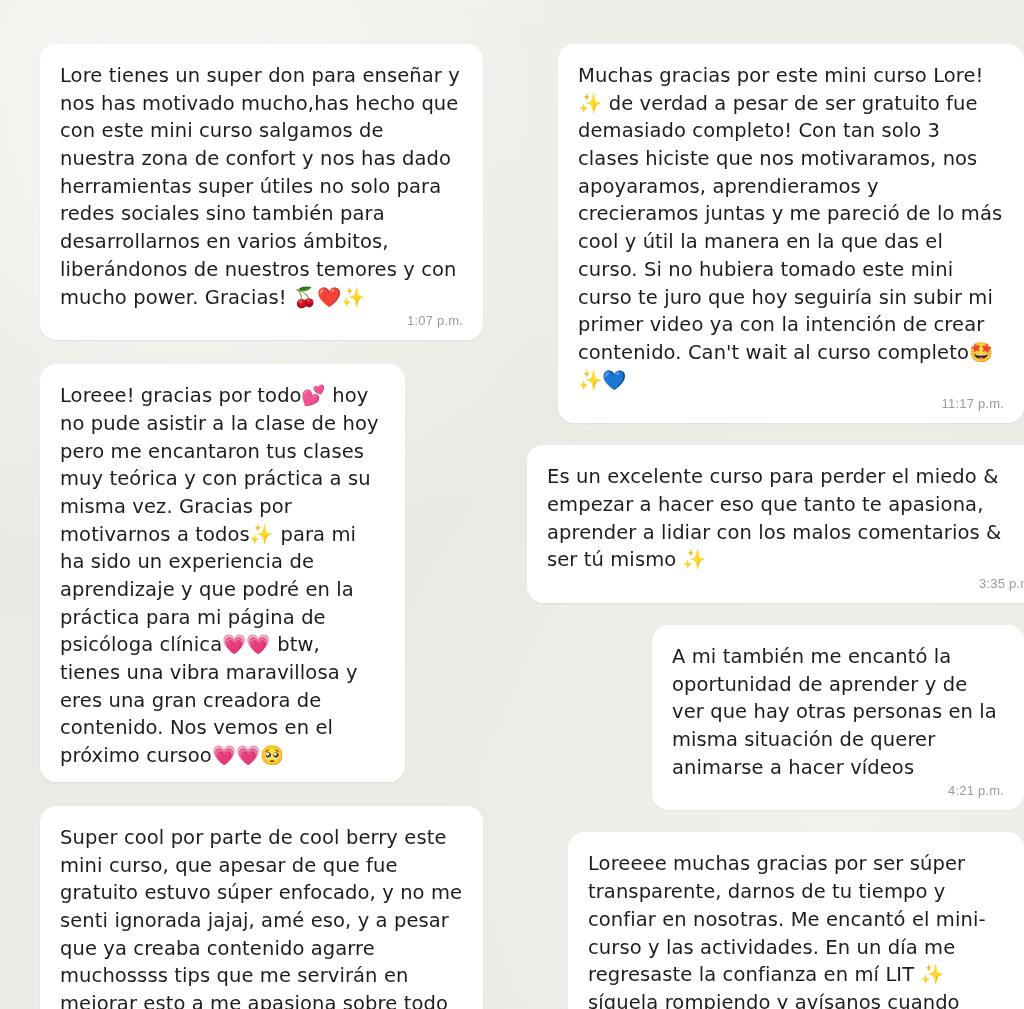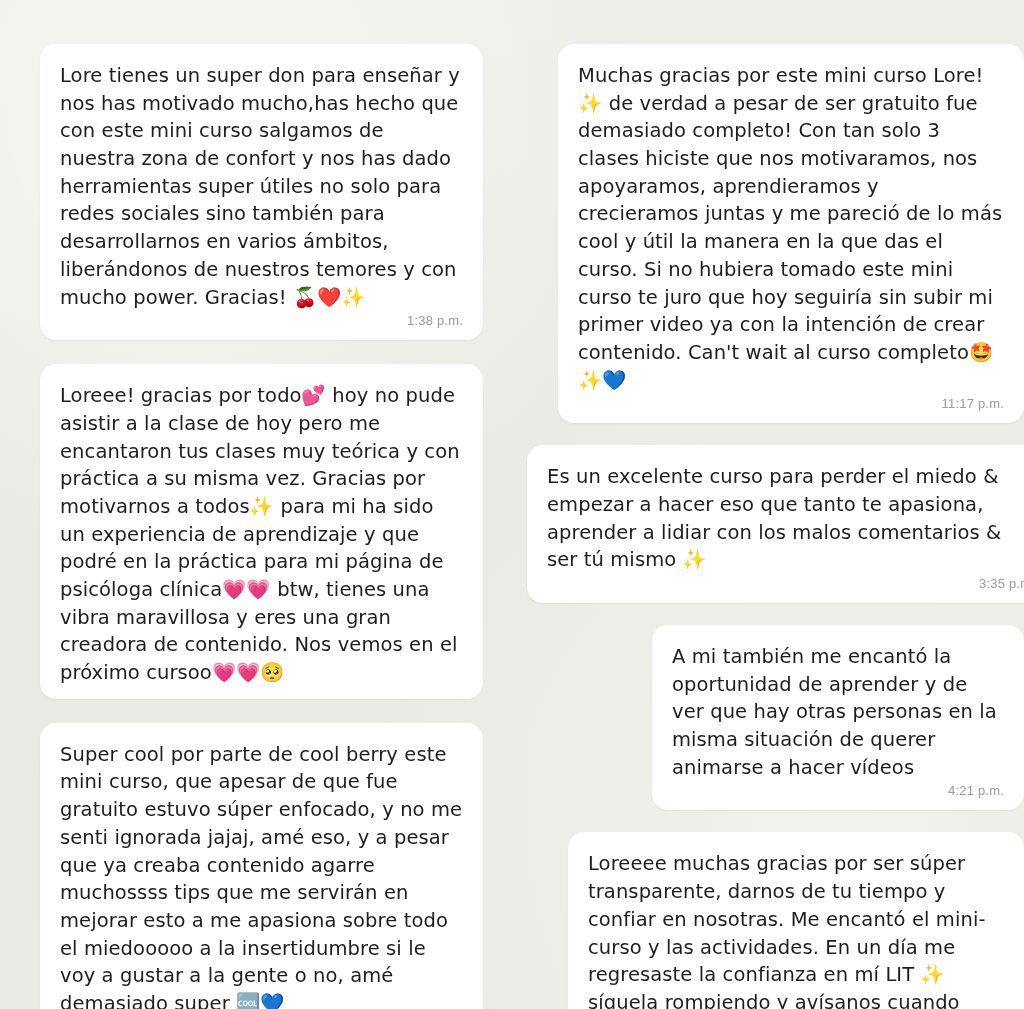--- a/index.html
+++ b/index.html
@@ -64,42 +64,42 @@
   }
   .time {
     font-size: 13px;
     color: #9a9a9f;
     text-align: right;
     margin-top: 2px;
     letter-spacing: 0.2px;
   }
   
   .b1 { width: 443px; }
-  .b2 { width: 443px; }
+  .b2 { width: 365px; }
   .b3 { width: 443px; }
   .r1 { width: 466px; }
   .r2 { width: 528px; }
   .r3 { width: 372px; }
   .r4 { width: 456px; }
 
   .col-right .bubble { margin-left: auto; }
 
   .emoji { font-family: "DejaVu Sans", sans-serif; }
 </style>
 </head>
 <body>
 
 <div id="page">
   <div class="columns">
 
     <div class="col col-left">
 
       <div class="bubble b1">
         <div class="msg emoji">Lore tienes un super don para enseñar y nos has motivado mucho,has hecho que con este mini curso salgamos de nuestra zona de confort y nos has dado herramientas super útiles no solo para redes sociales sino también para desarrollarnos en varios ámbitos, liberándonos de nuestros temores y con mucho power. Gracias! 🍒❤️✨</div>
-        <div class="time">1:38 p.m.</div>
+        <div class="time">1:07 p.m.</div>
       </div>
 
       <div class="bubble b2">
         <div class="msg emoji">Loreee! gracias por todo💕 hoy no pude asistir a la clase de hoy pero me encantaron tus clases muy teórica y con práctica a su misma vez. Gracias por motivarnos a todos✨ para mi ha sido un experiencia de aprendizaje y que podré en la práctica para mi página de psicóloga clínica💗💗 btw, tienes una vibra maravillosa y eres una gran creadora de contenido. Nos vemos en el próximo cursoo💗💗🥺</div>
       </div>
 
       <div class="bubble b3">
         <div class="msg emoji">Super cool por parte de cool berry este mini curso, que apesar de que fue gratuito estuvo súper enfocado, y no me senti ignorada jajaj, amé eso, y a pesar que ya creaba contenido agarre muchossss tips que me servirán en mejorar esto a me apasiona sobre todo el miedooooo a la insertidumbre si le voy a gustar a la gente o no, amé demasiado super 🆒💙</div>
 
       </div>

